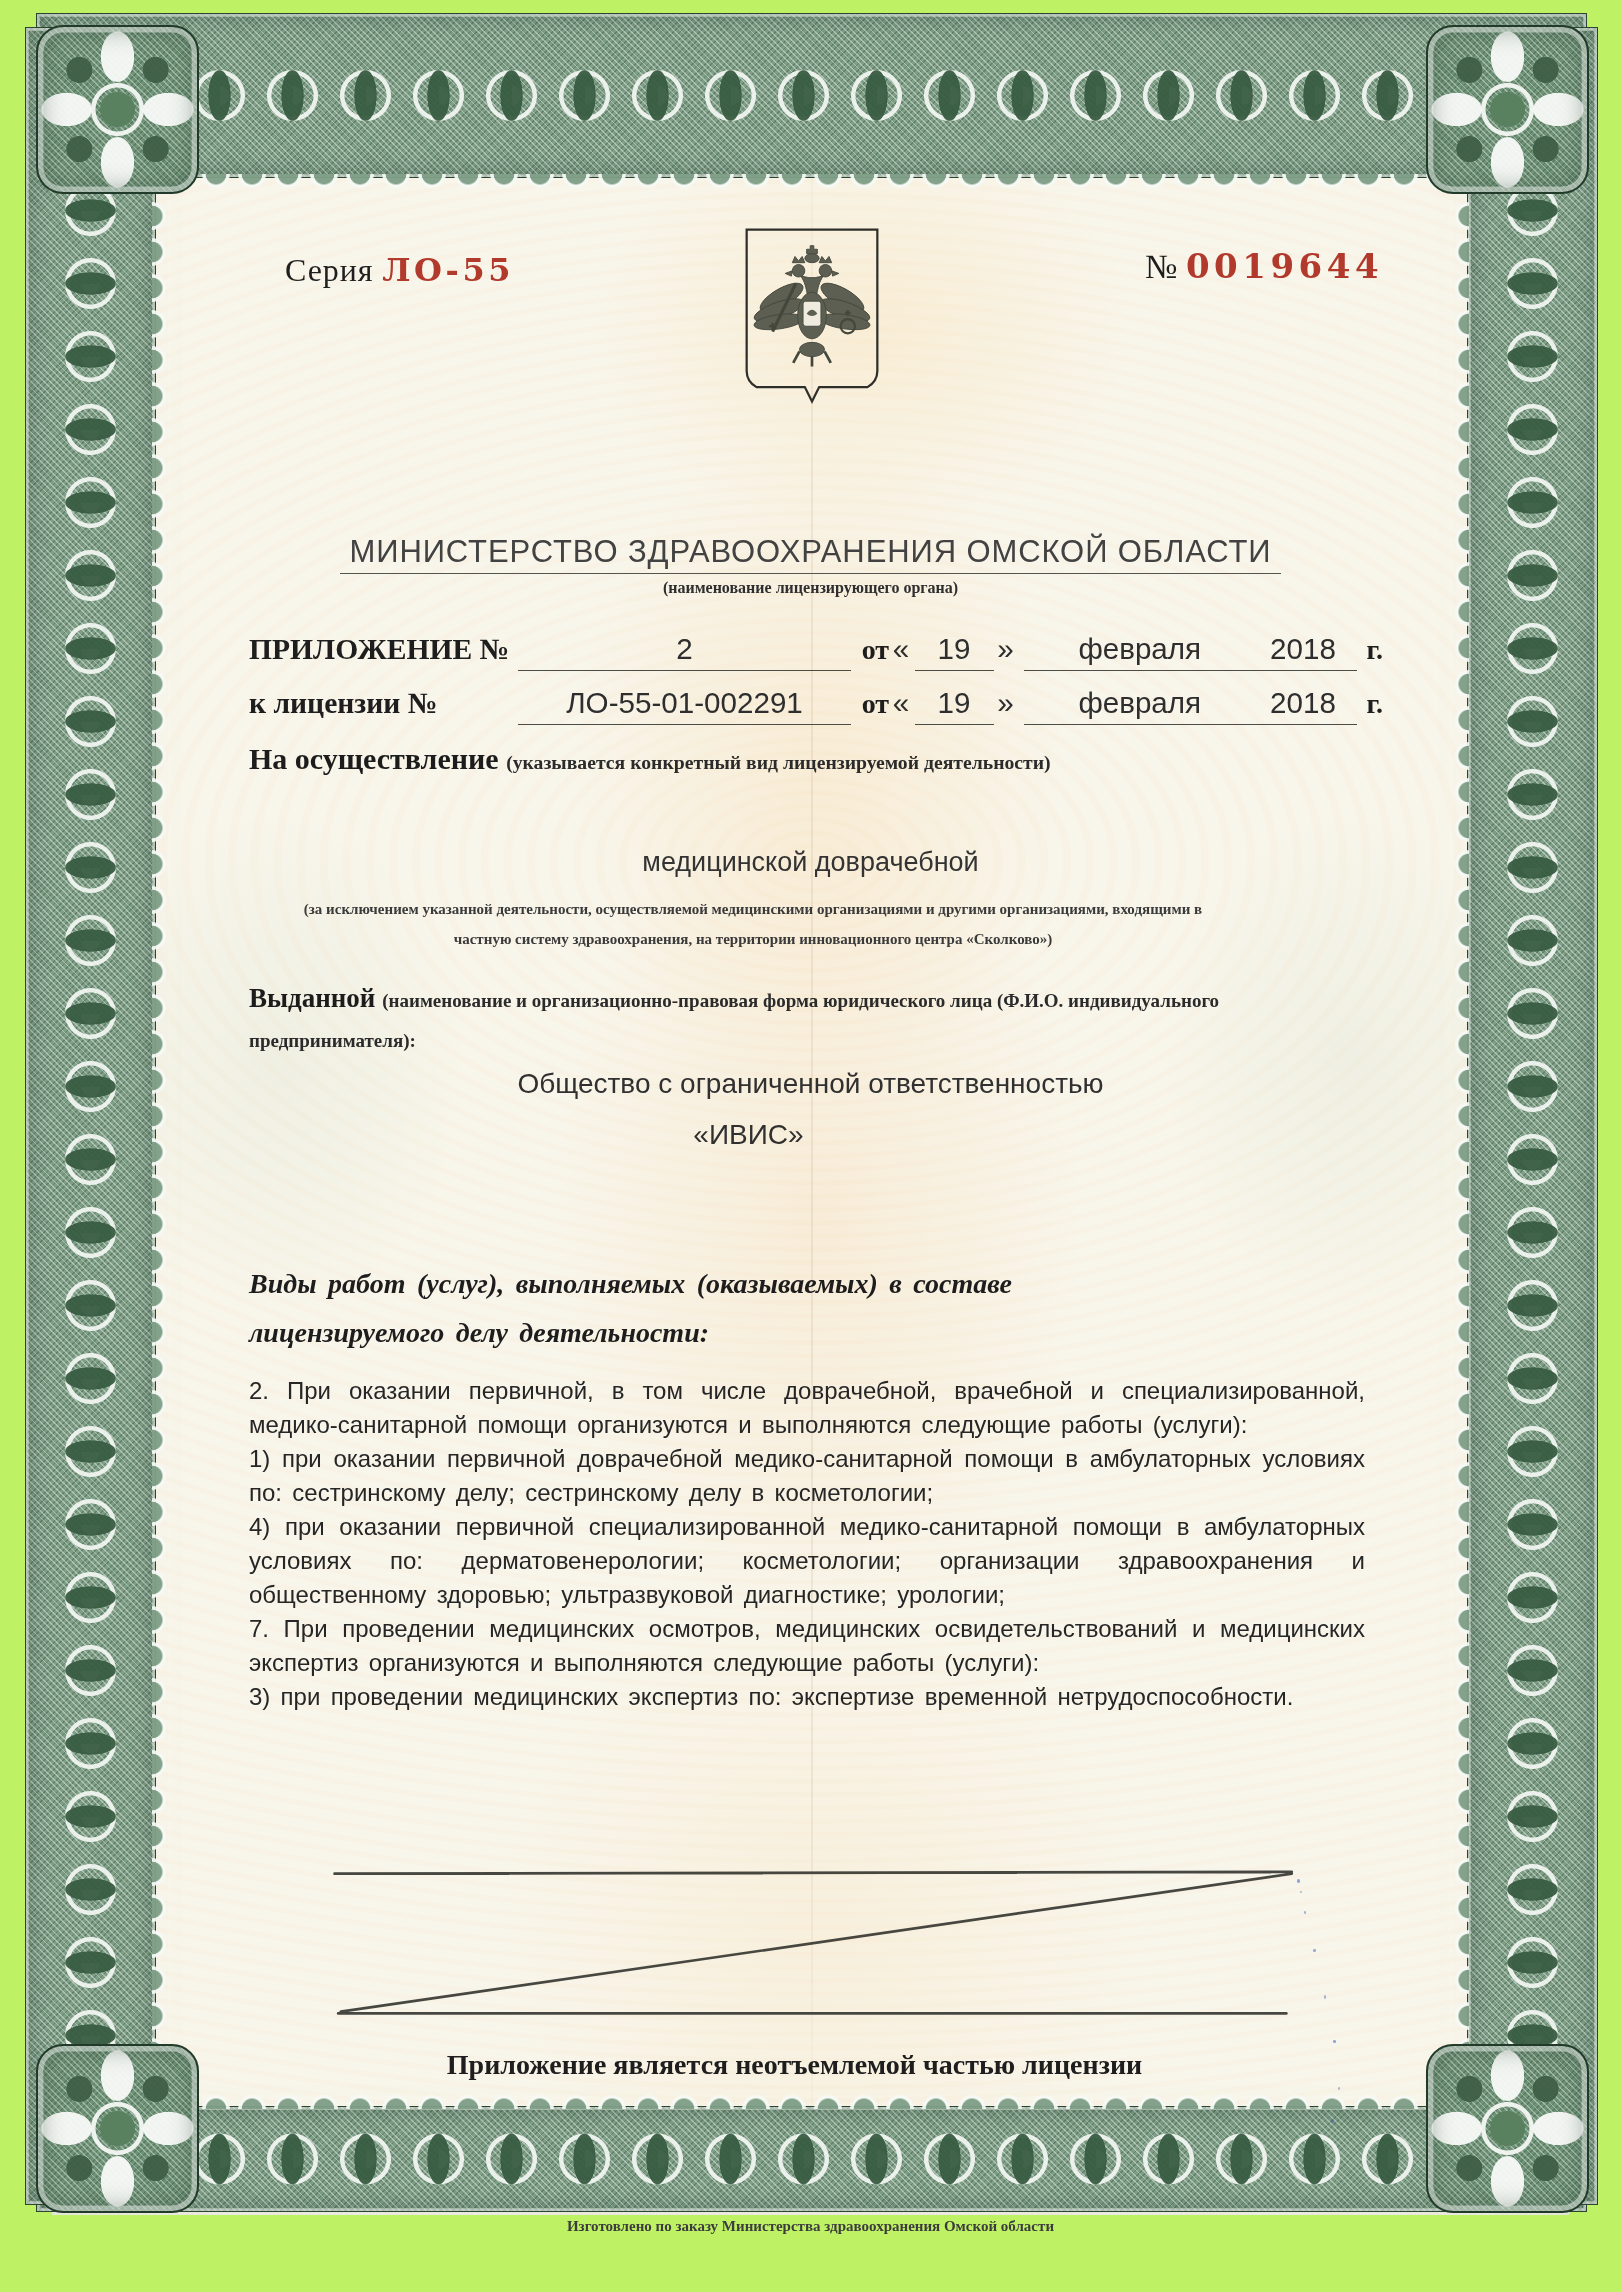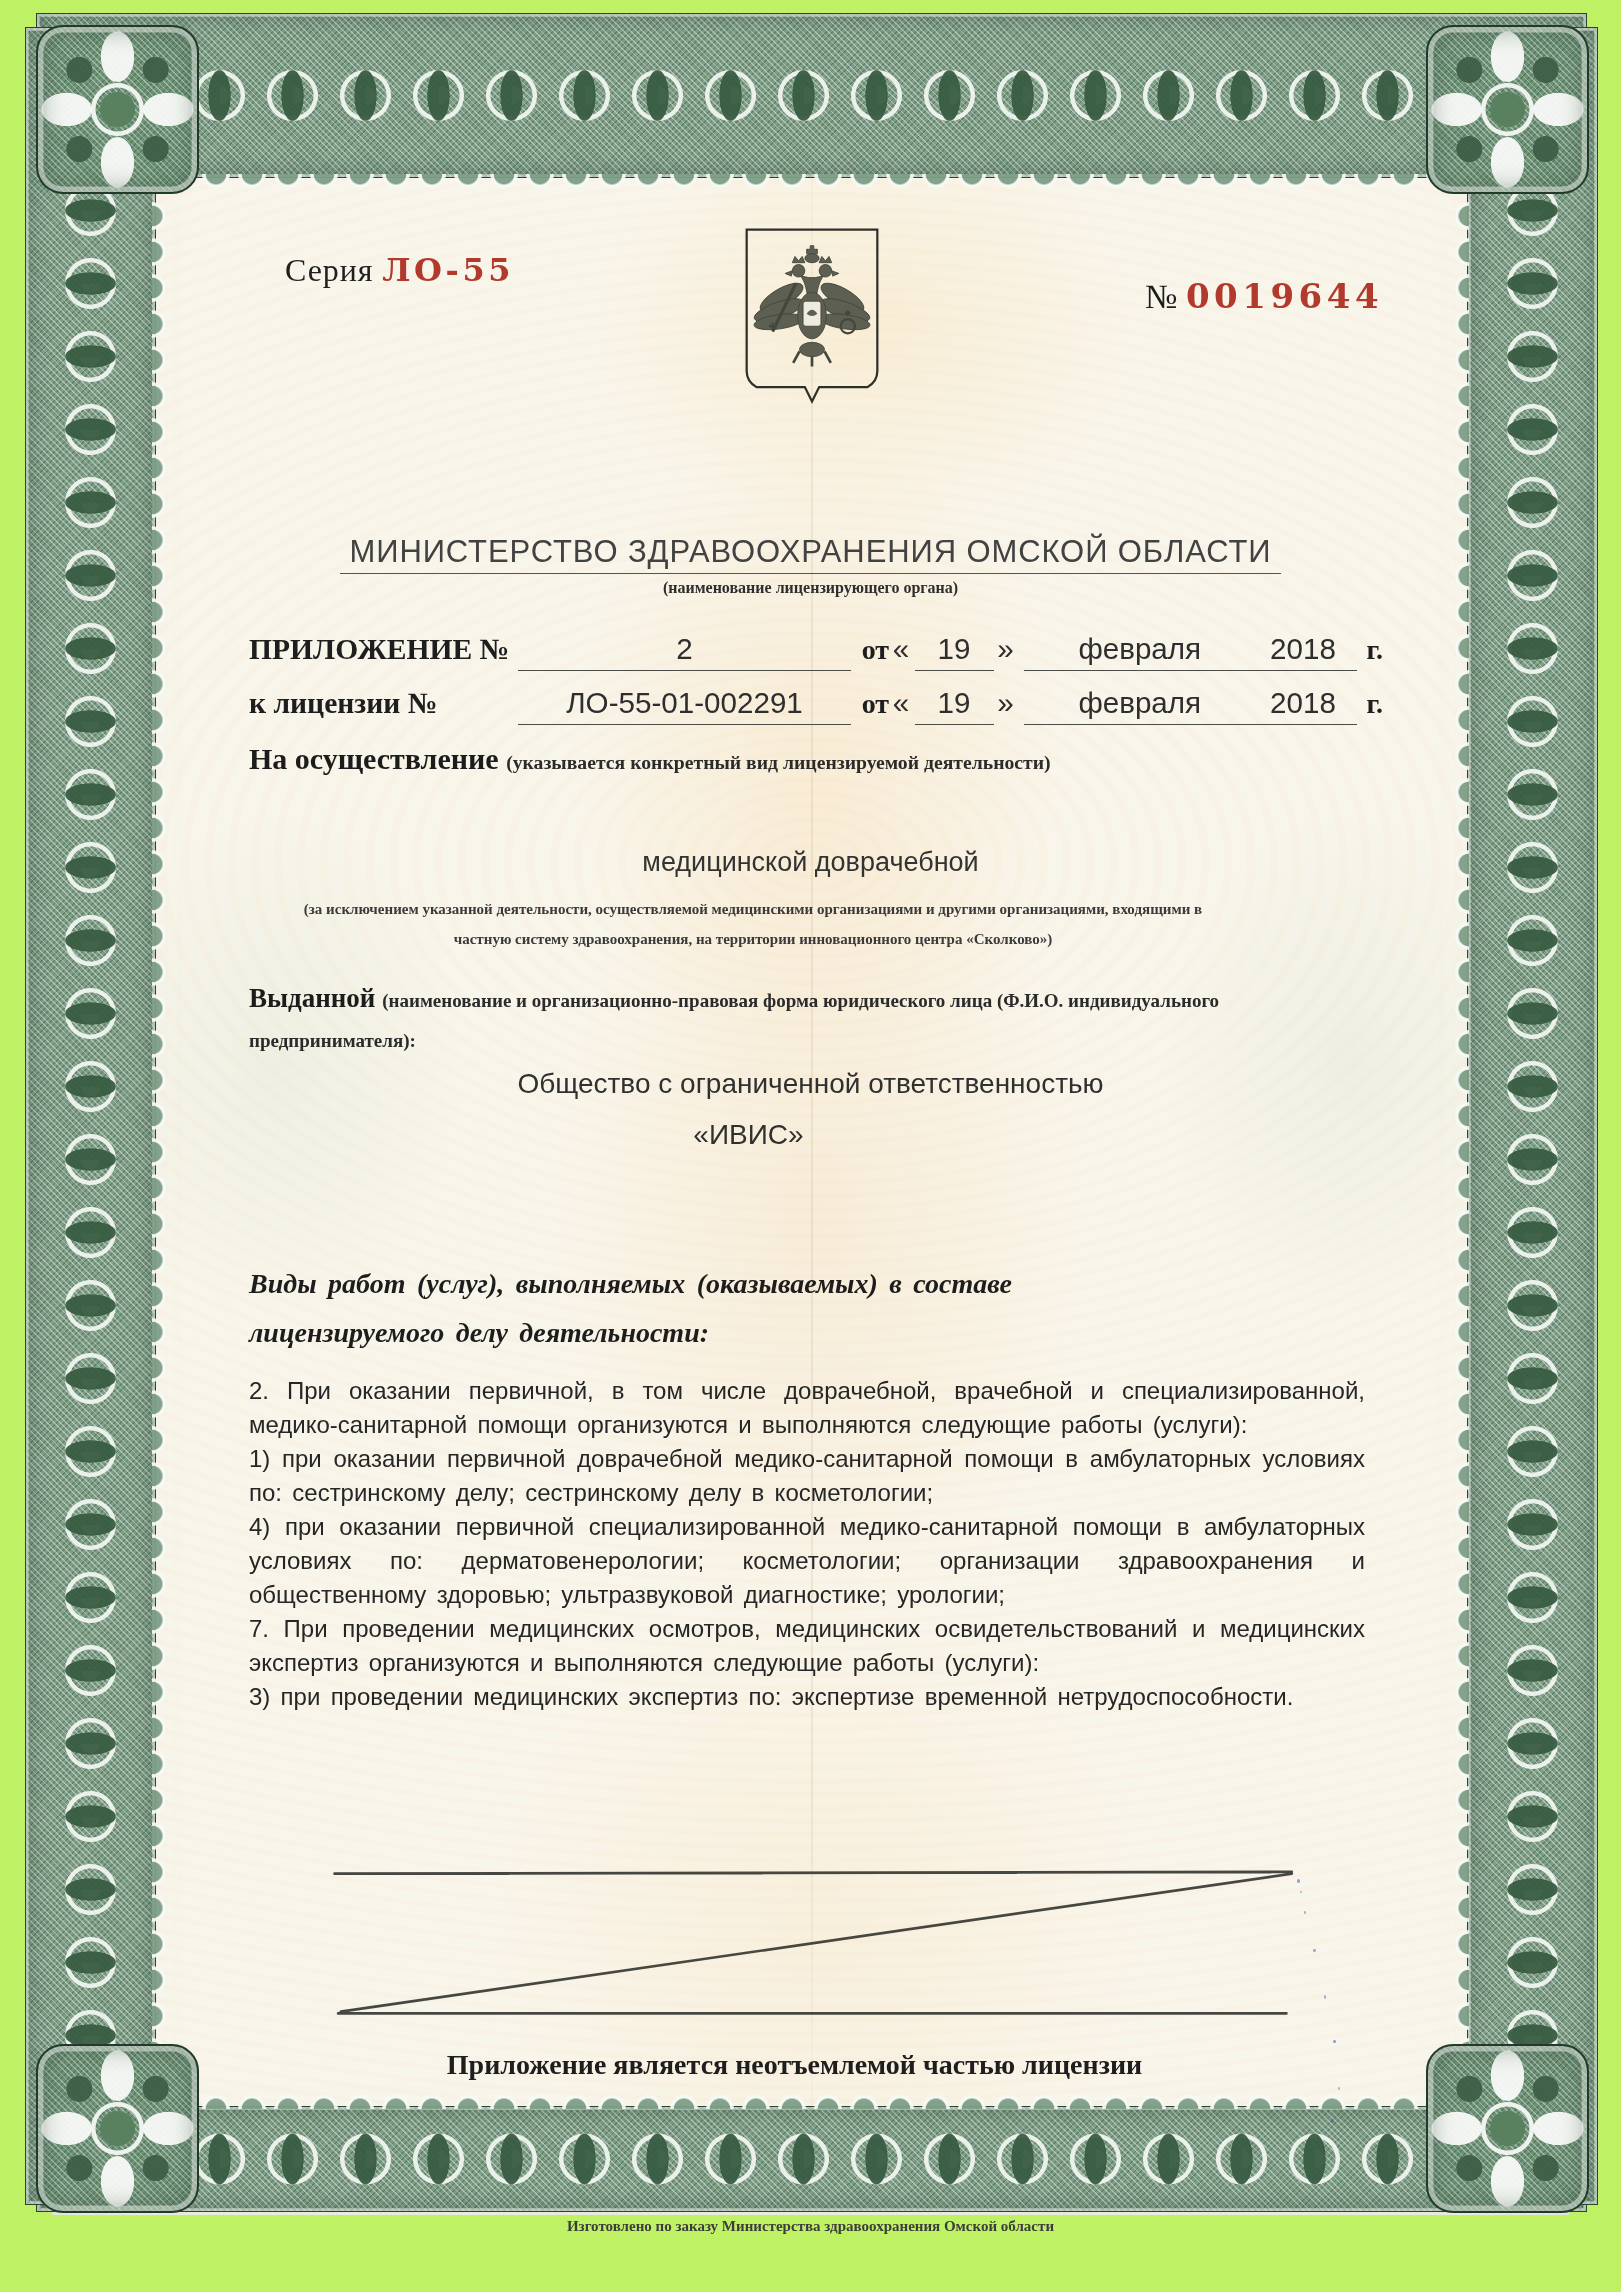--- a/index.html
+++ b/index.html
@@ -77,21 +77,21 @@
   .corner.tl{left:36px;top:25px;} .corner.tr{left:1426px;top:25px;}
   .corner.bl{left:36px;top:2044px;} .corner.br{left:1426px;top:2044px;}
 
   
   .content{position:absolute;left:0;top:0;width:100%;height:100%;z-index:4;}
   .abs{position:absolute;}
   .sans{font-family:"Liberation Sans", sans-serif;}
 
   .serial{left:285px;top:251px;font-size:32px;letter-spacing:0.9px;color:#1f1f1f;}
   .serial .red{font-family:"DejaVu Serif", serif;color:#b13a2c;letter-spacing:3.6px;font-weight:bold;}
-  .docnum{left:1145px;top:276px;font-size:34px;color:#1d1d1d;}
+  .docnum{left:1145px;top:246px;font-size:34px;color:#1d1d1d;}
   .docnum .red{font-family:"DejaVu Serif", serif;color:#b13a2c;letter-spacing:4.5px;font-weight:bold;}
 
   .emblem{left:742px;top:226px;width:140px;height:179px;}
 
   .ministry{left:0;top:534px;width:1621px;text-align:center;font-size:31px;color:#424242;letter-spacing:0.9px;}
   .ministry .t{display:inline-block;border-bottom:1.8px solid #55554f;padding:0 9px 2.7px 9px;}
   .ministry-note{left:0;top:579px;width:1621px;text-align:center;font-size:16px;font-weight:bold;color:#2e2e2e;}
 
   .frow{position:absolute;left:249px;width:1136px;display:flex;align-items:baseline;}
   .frow .lbl{font-weight:bold;font-size:29.6px;color:#1e1e1e;width:269px;flex:0 0 auto;}

